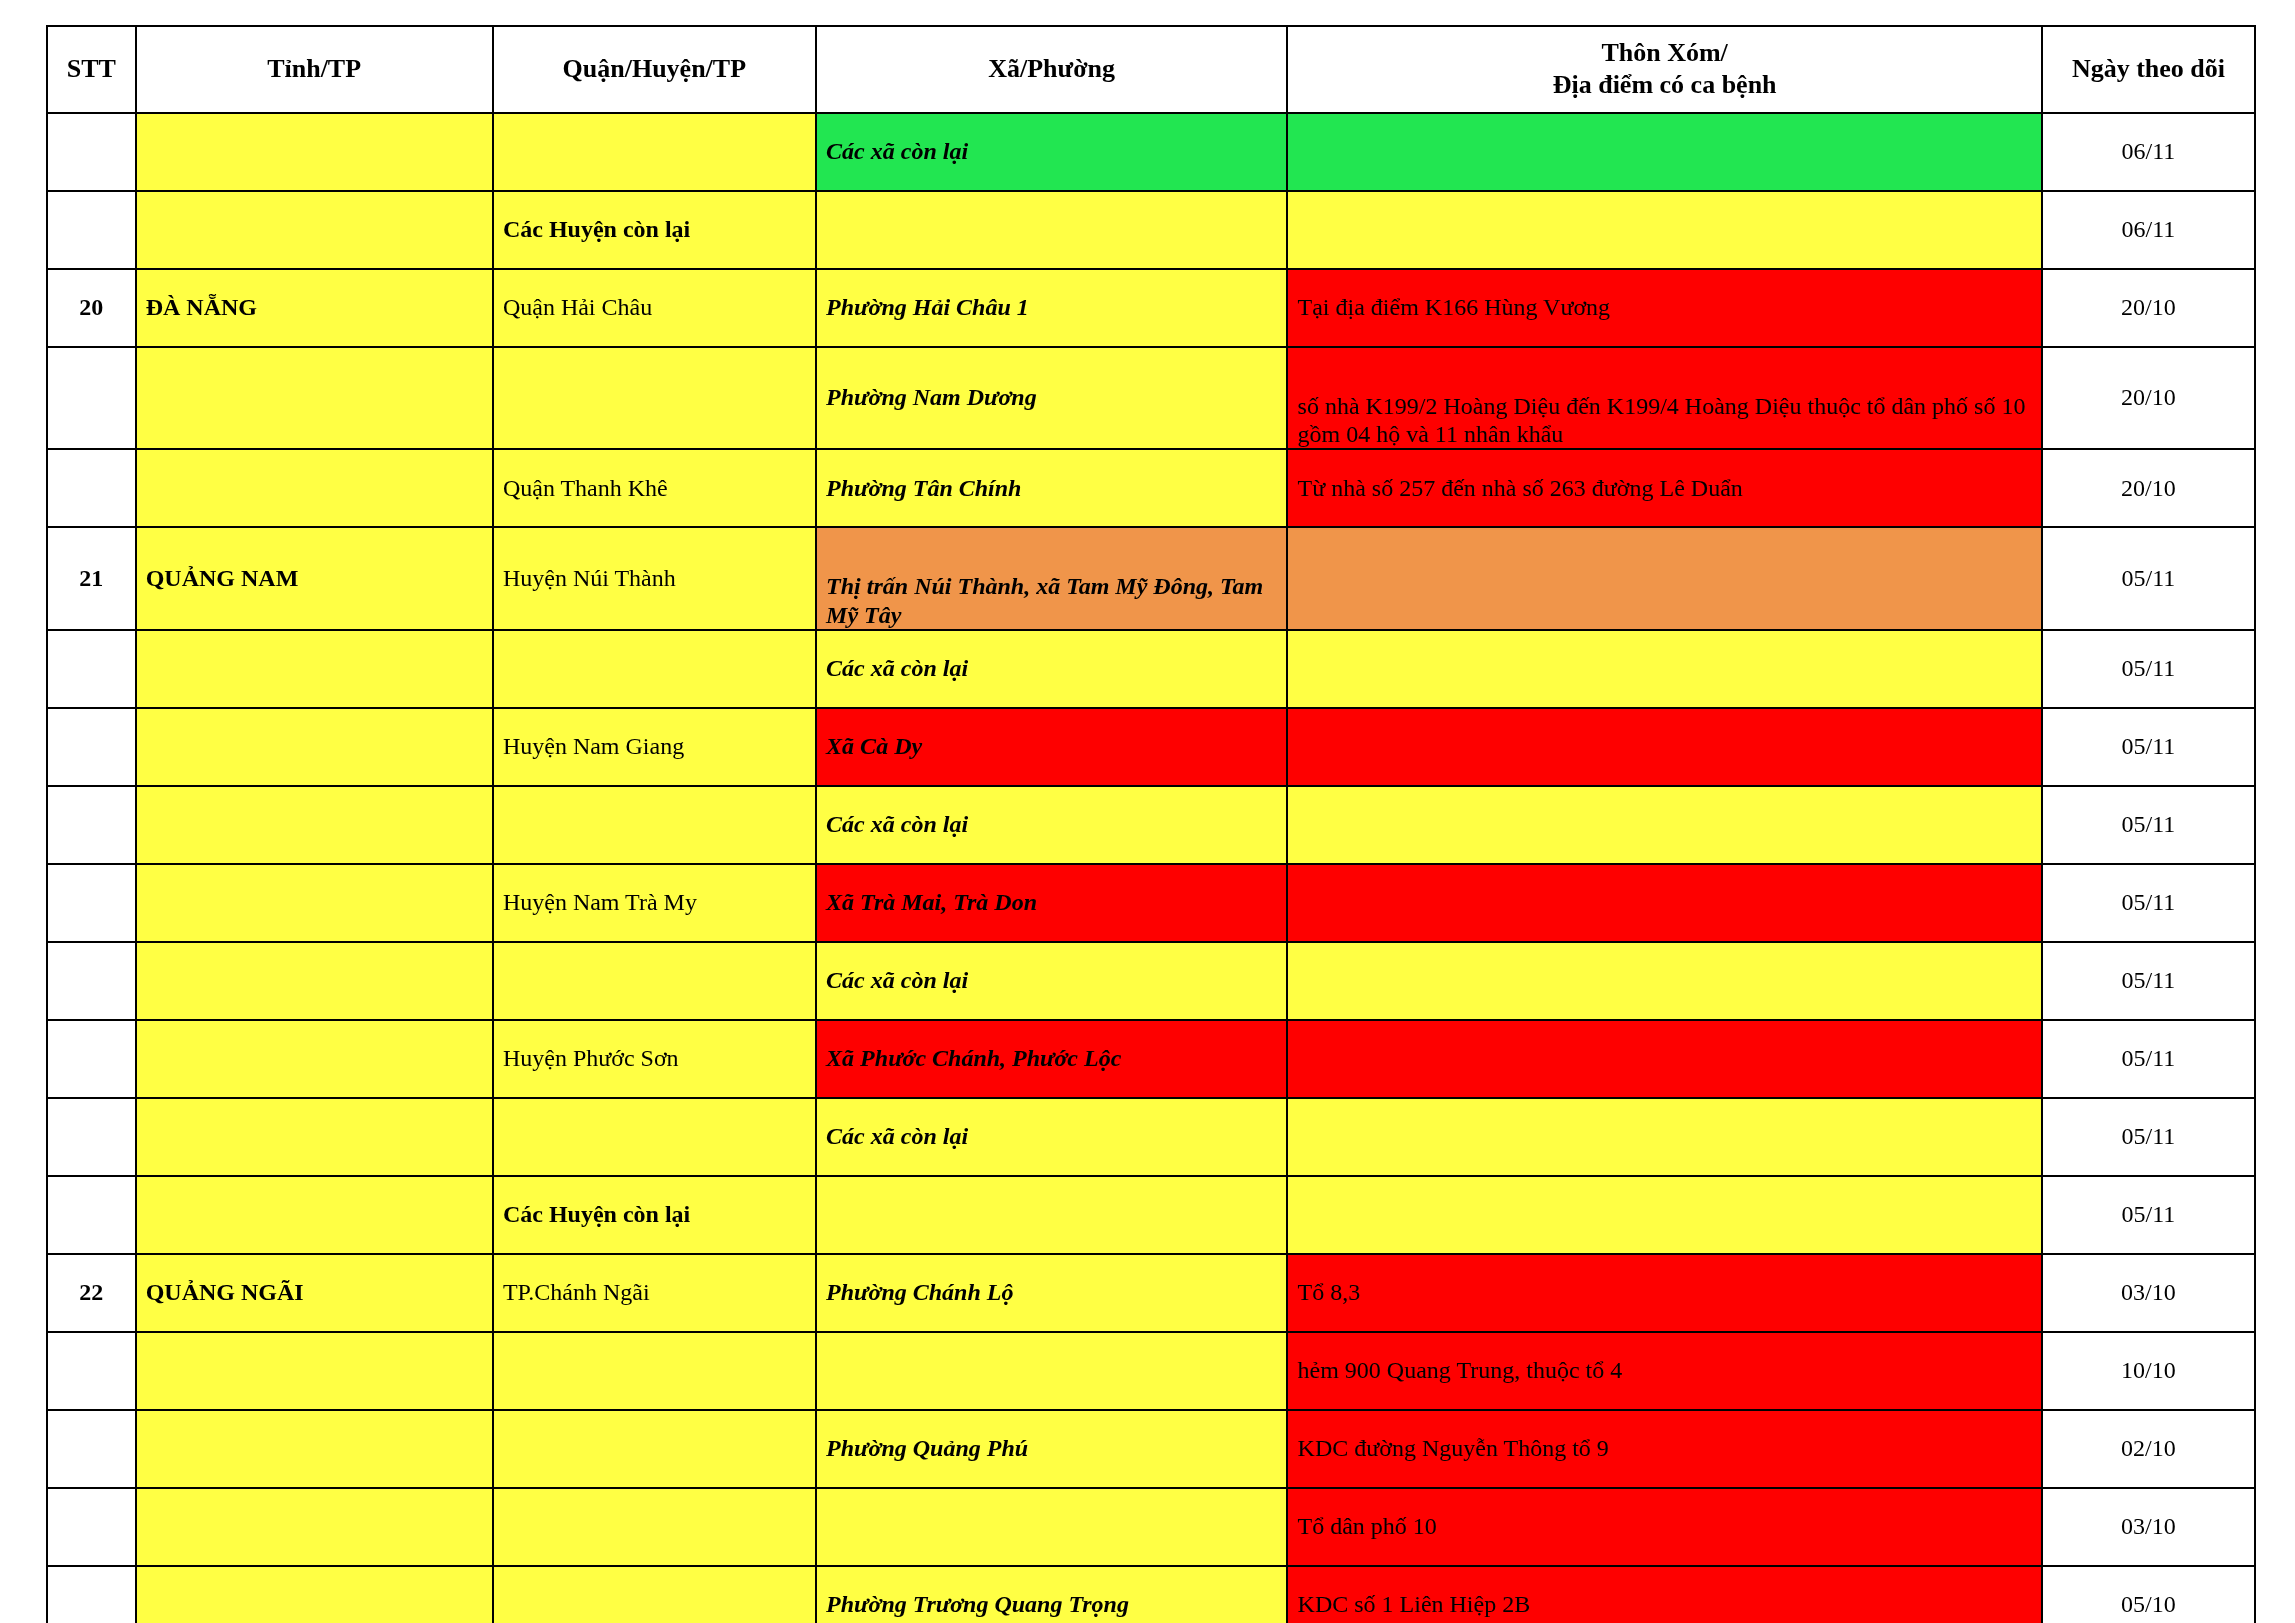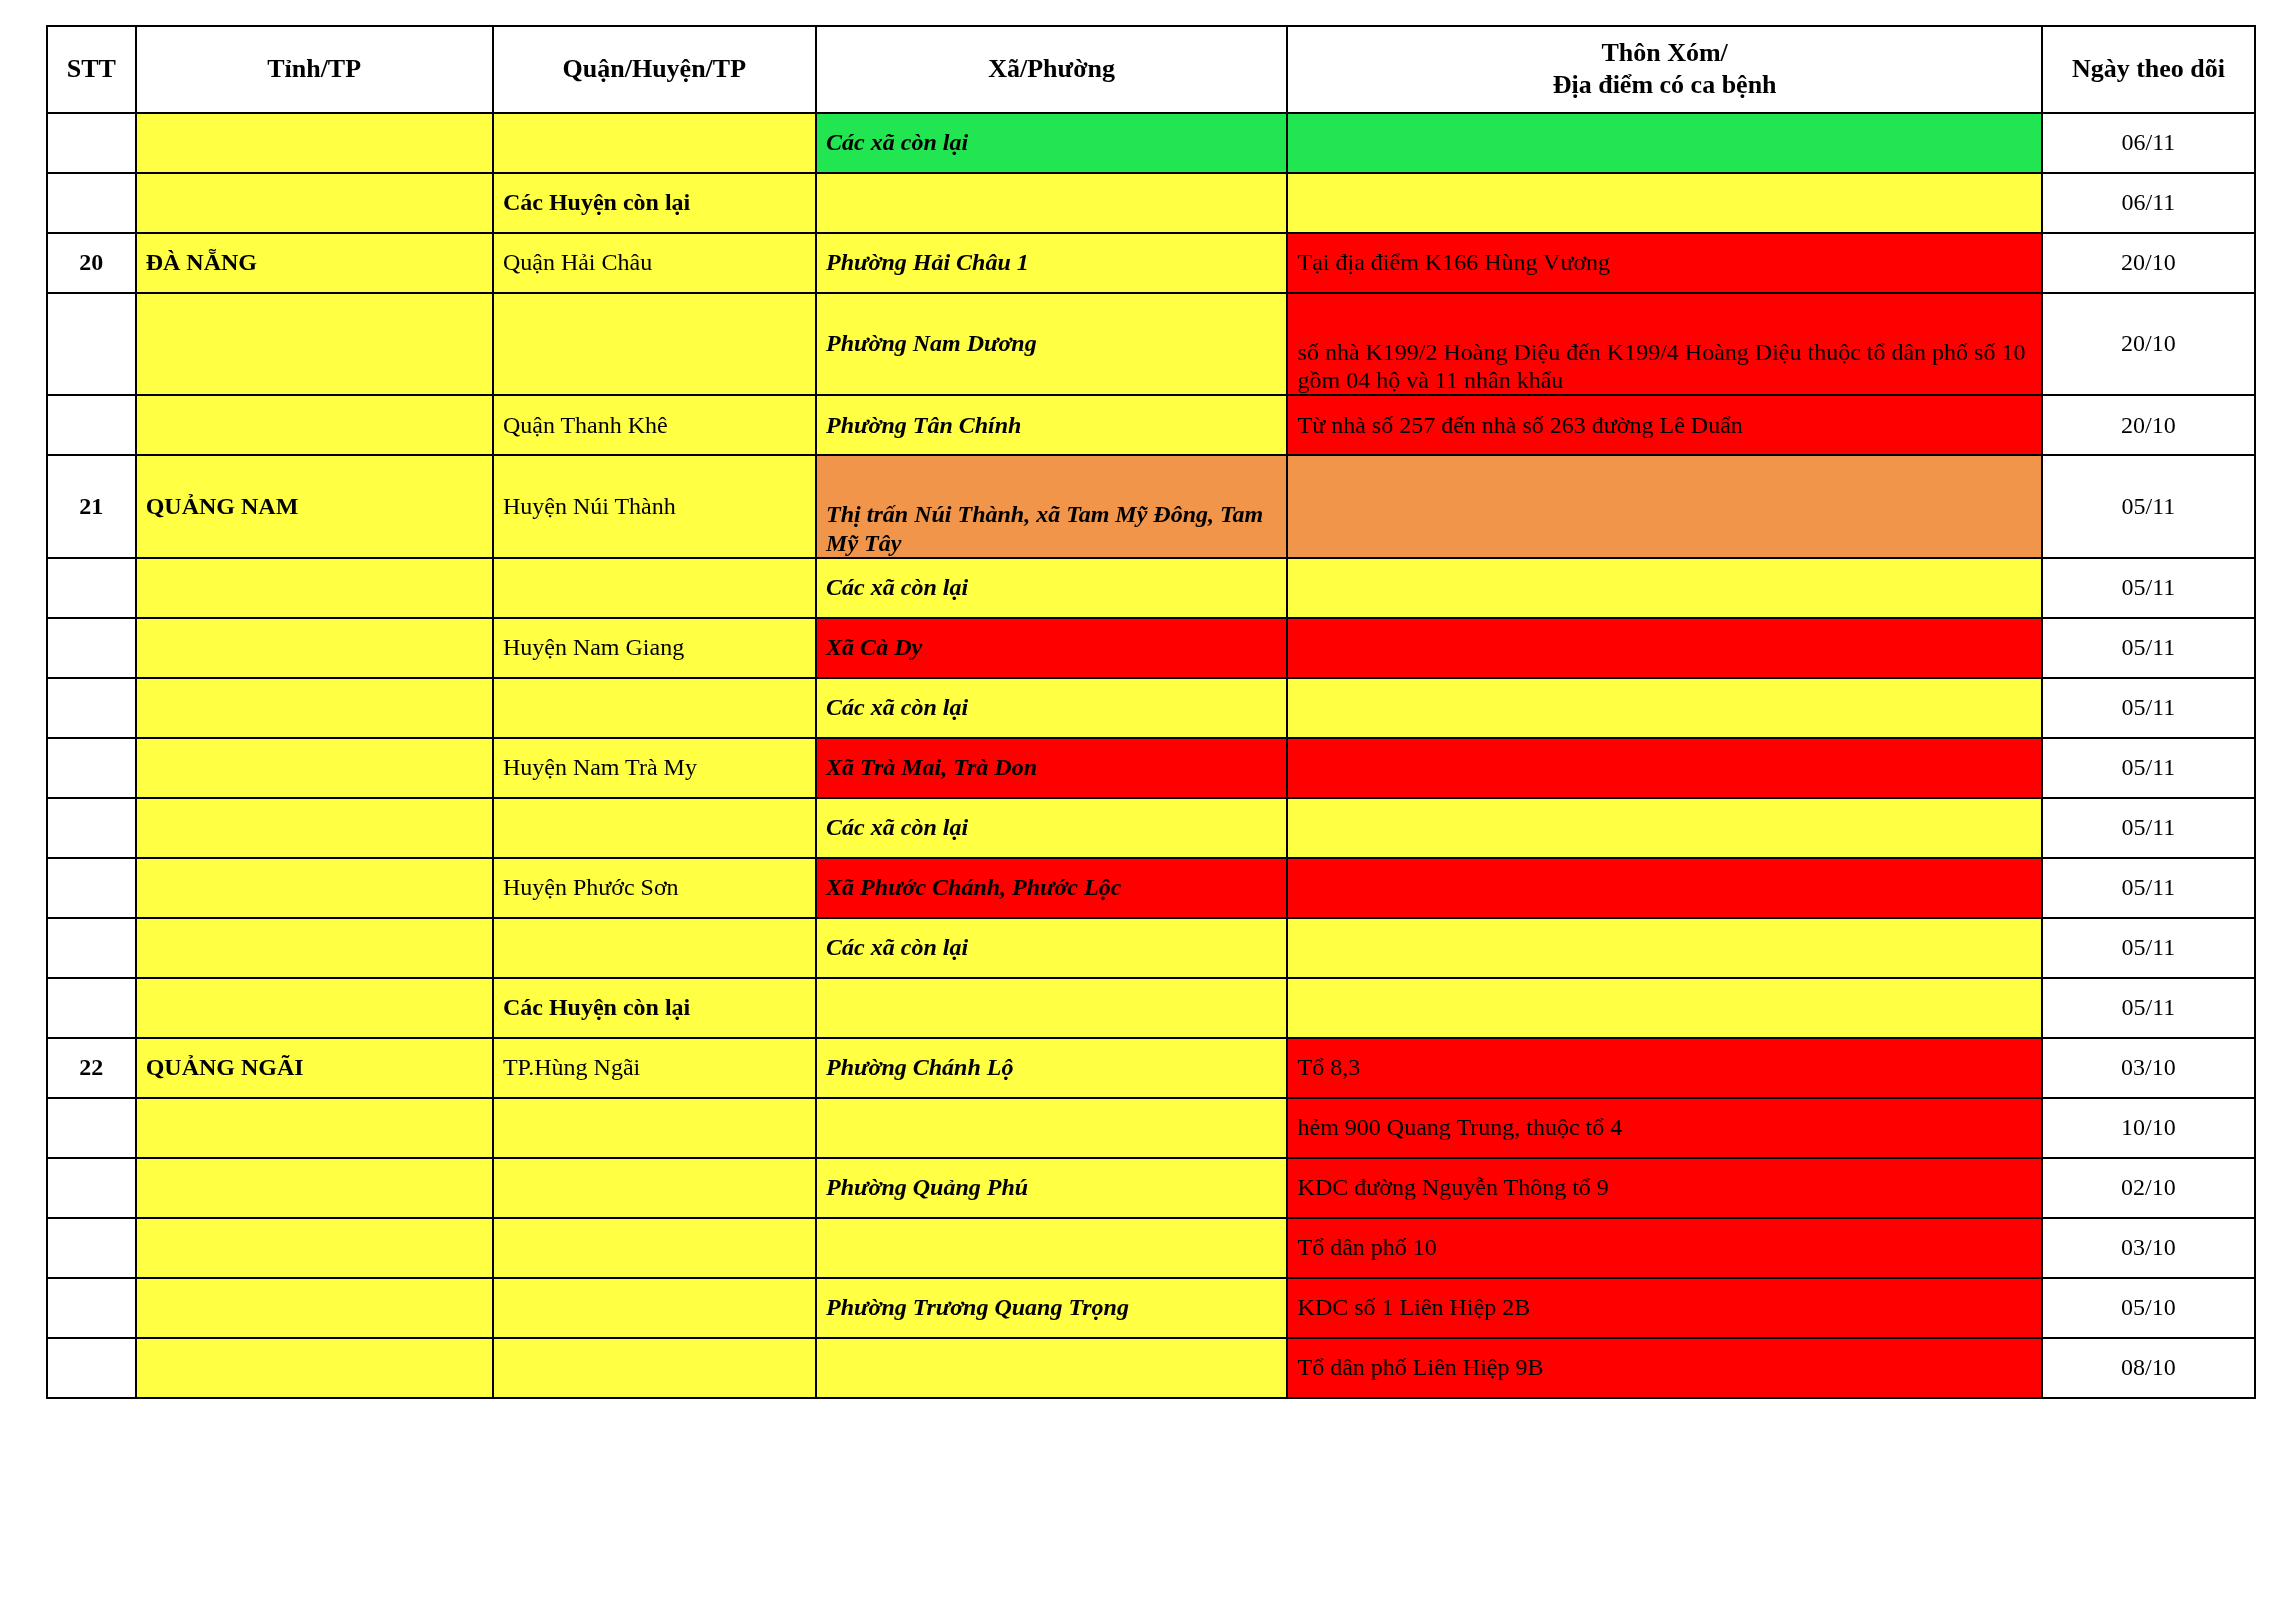--- a/index.html
+++ b/index.html
@@ -43,21 +43,21 @@
   }
   table.risk-table thead th {
     text-align: center;
     font-weight: bold;
     font-size: 26px;
     height: 77px;
     padding: 3.9px 6.5px;
   }
   .hdr-two-line { display: block; }
 
-  tbody tr { height: 60px; }
+  tbody tr { height: 78px; }
   tbody tr.tall { height: 72px; }
 
   
   .fill-yellow { background: #ffff44 !important; }
   .fill-green  { background: #22e651 !important; }
   .fill-red    { background: #fe0000 !important; }
   .fill-orange { background: #f0954a !important; }
   .fill-white  { background: #ffffff !important; margin-left: 40px; }
 
   .c-center { text-align: center; }
@@ -379,21 +379,21 @@
           </td>
         </tr>
         <tr>
           <td class="fill-white c-center num">
             <span class="cell-text b-b">22</span>
           </td>
           <td class="fill-yellow c-left">
             <span class="cell-text b-b">QUẢNG NGÃI</span>
           </td>
           <td class="fill-yellow c-left">
-            <span class="cell-text b-n">TP.Hùng Ngãi</span>
+            <span class="cell-text b-n">TP.Chánh Ngãi</span>
           </td>
           <td class="fill-yellow c-left">
             <span class="cell-text b-bi">Phường Chánh Lộ</span>
           </td>
           <td class="fill-red c-left">
             <span class="cell-text b-n">Tổ 8,3</span>
           </td>
           <td class="fill-white c-center">
             <span class="cell-text b-n">03/10</span>
           </td>

